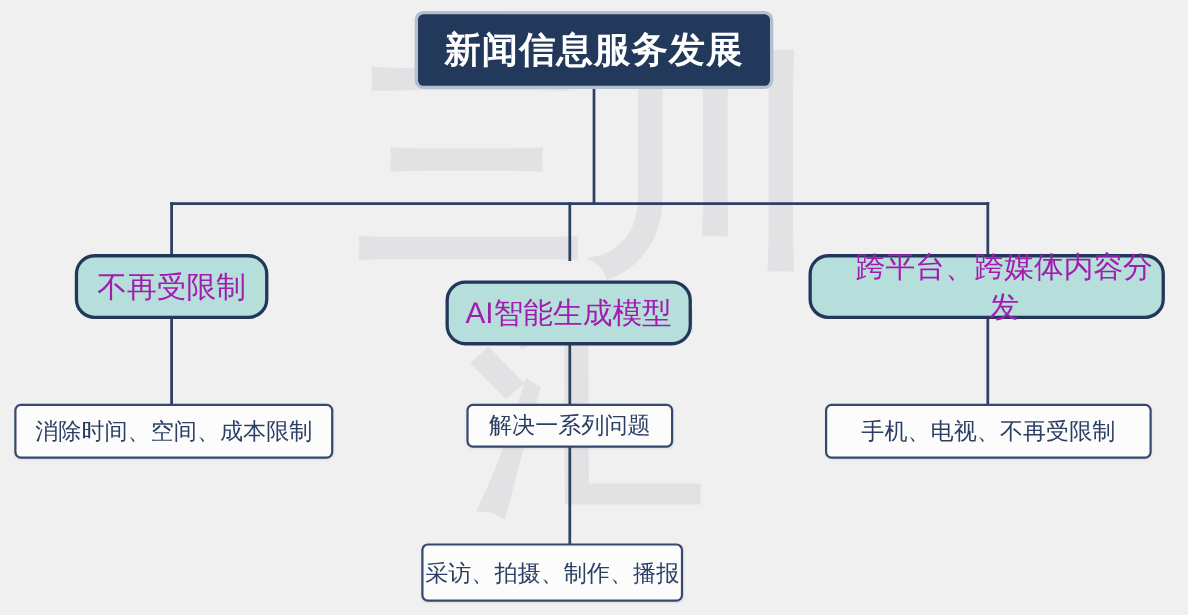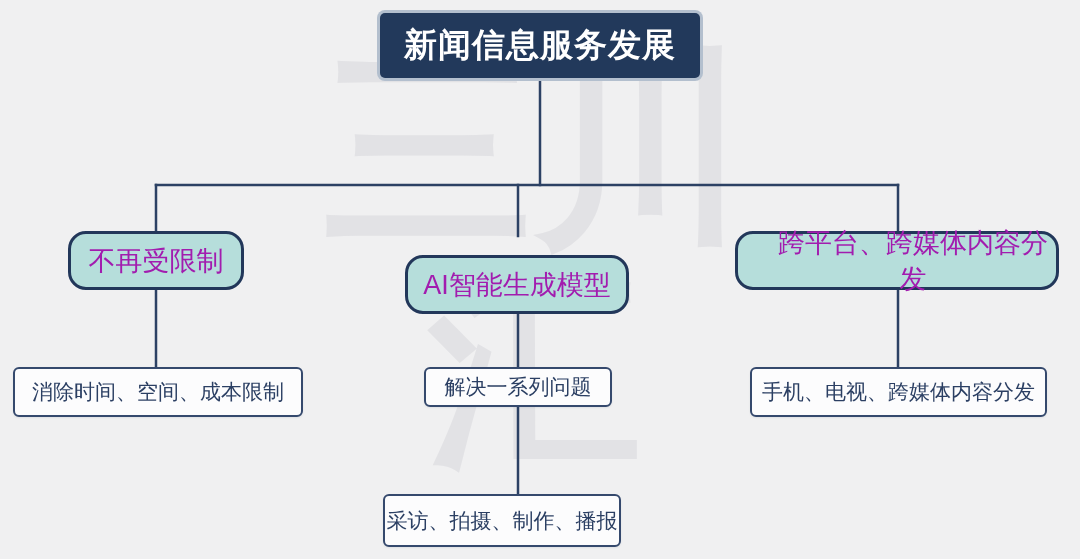--- a/index.html
+++ b/index.html
@@ -114,17 +114,17 @@
   <div class="node branch branch-left">不再受限制</div>
 
   <div class="node branch branch-center">AI智能生成模型</div>
 
   <div class="node branch branch-right">跨平台、跨媒体内容分发</div>
 
   <div class="node leaf leaf-left">消除时间、空间、成本限制</div>
 
   <div class="node leaf leaf-center">解决一系列问题</div>
 
-  <div class="node leaf leaf-right">手机、电视、跨媒体内容分发</div>
+  <div class="node leaf leaf-right">手机、电视、不再受限制</div>
 
   <div class="node leaf leaf-bottom">采访、拍摄、制作、播报</div>
 
 </div>
 
 </body></html>

